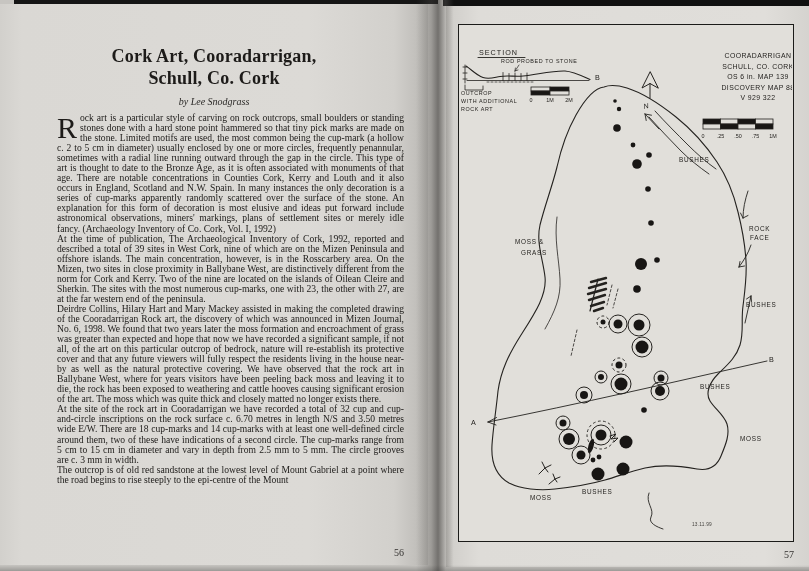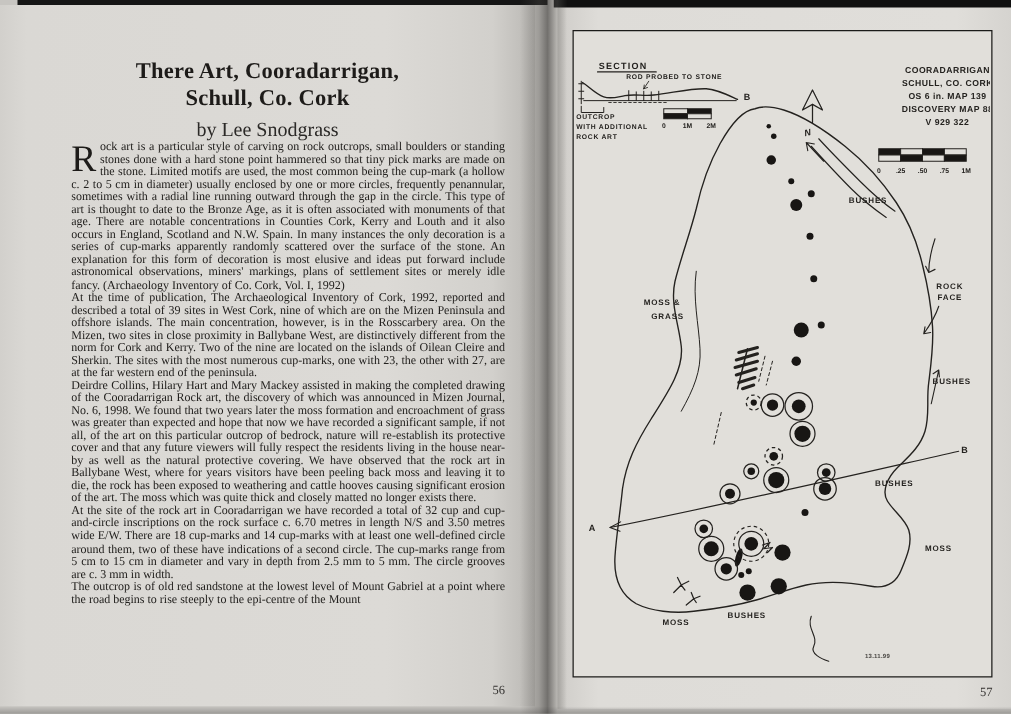--- a/index.html
+++ b/index.html
@@ -17,48 +17,48 @@
     background:linear-gradient(90deg,rgba(80,78,75,0) 0%,rgba(80,78,75,0.35) 40%,
       rgba(45,43,41,0.55) 58%,rgba(140,138,134,0.25) 78%,rgba(140,138,134,0) 100%);}
   
   .page-left{position:absolute;left:0;top:4px;width:428px;height:561px;
     background:linear-gradient(90deg,#d2d0cc 0%,#dad8d4 5%,#dcdad6 72%,#d2d0cc 92%,#b9b7b3 100%);}
   .page-right{position:absolute;left:446px;top:0;width:363px;height:567px;
     background:linear-gradient(90deg,#aeaca8 0%,#d2d0cc 2%,#dedcd8 9%,#e0deda 88%,#d5d3cf 100%);}
   
   .title{margin:42px 10px 0 10px;text-align:center;font-size:18px;font-weight:bold;
     line-height:21.5px;color:#1d1b19;letter-spacing:0.2px;}
-  .byline{margin-top:7px;text-align:center;font-size:16px;color:#2b2927;}
+  .byline{margin-top:7px;text-align:center;font-style:italic;font-size:10px;color:#2b2927;}
   .bodytext{position:absolute;left:57px;top:109px;width:347px;height:442px;overflow:hidden;
     font-size:9.6px;line-height:10.05px;text-align:justify;color:#22201e;}
   .bodytext p{margin:0;}
   .dropcap{float:left;font-size:30px;line-height:25px;padding:2px 3px 0 0;color:#1d1b19;}
   .pgnum{position:absolute;bottom:7px;text-align:right;font-size:10px;color:#33312f;}
   .pgnum-left{left:57px;width:347px;}
   .pgnum-right{left:12px;width:336px;margin-top:13px;}
   
   .map-frame{position:absolute;left:12px;top:24px;width:336px;height:518px;
-    border:1.5px solid #1b1b19;background:#e1dfda;box-sizing:border-box;font-weight:bold;}
+    border:1.5px solid #1b1b19;background:#e1dfda;box-sizing:border-box;}
   svg{display:block;}
   .ink{stroke:#24221f;fill:none;stroke-linecap:round;stroke-linejoin:round;}
   .map-label{font-family:"Liberation Sans",sans-serif;font-size:6.4px;letter-spacing:0.7px;fill:#24221f;}
   .map-point-label{font-size:7.2px;letter-spacing:0;}
   .map-small{font-size:4.8px;letter-spacing:0.2px;fill:#45433f;}
   .map-hand{font-family:"Liberation Sans",sans-serif;font-size:6px;letter-spacing:0.6px;fill:#24221f;}
   .map-sec-title{font-size:7.2px;letter-spacing:1px;}
   .map-title{font-family:"Liberation Sans",sans-serif;font-size:6.9px;letter-spacing:0.4px;
     text-anchor:middle;fill:#24221f;}
   .map-scale-label{font-family:"Liberation Sans",sans-serif;font-size:5.4px;fill:#24221f;text-anchor:middle;}
 </style>
 </head>
 <body>
 
 <div class="page-left">
   <div class="title">
-    <span>There Art, Cooradarrigan,</span><br>
+    <span>Cork Art, Cooradarrigan,</span><br>
     <span>Schull, Co. Cork</span>
   </div>
   <div class="byline">by Lee Snodgrass</div>
   <div class="bodytext">
     <p><span class="dropcap">R</span><span>ock art is a particular style of carving on rock outcrops, small boulders or standing stones done with a hard stone point hammered so that tiny pick marks are made on the stone.  Limited motifs are used, the most common being the cup-mark (a hollow c. 2 to 5 cm in diameter) usually enclosed by one or more circles, frequently penannular, sometimes with a radial line running outward through the gap in the circle.  This type of art is thought to date to the Bronze Age, as it is often associated with monuments of that age.  There are notable concentrations in Counties Cork, Kerry and Louth and it also occurs in England, Scotland and N.W. Spain.  In many instances the only decoration is a series of cup-marks apparently randomly scattered over the surface of the stone.  An explanation for this form of decoration is most elusive and ideas put forward include astronomical observations, miners' markings, plans of settlement sites or merely idle fancy.  (Archaeology Inventory of Co. Cork, Vol. I, 1992)</span></p>
     <p>At the time of publication, The Archaeological Inventory of Cork, 1992, reported and described a total of 39 sites in West Cork, nine of which are on the Mizen Peninsula and offshore islands.  The main concentration, however, is in the Rosscarbery area.  On the Mizen, two sites in close proximity in Ballybane West, are distinctively different from the norm for Cork and Kerry. Two of the nine are located on the islands of Oilean Cleire and Sherkin.  The sites with the most numerous cup-marks, one with 23, the other with 27, are at the far western end of the peninsula.</p>
     <p>Deirdre Collins, Hilary Hart and Mary Mackey assisted in making the completed drawing of the Cooradarrigan Rock art, the discovery of which was announced in Mizen Journal, No. 6, 1998.  We found that two years later the moss formation and encroachment of grass was greater than expected and hope that now we have recorded a significant sample, if not all, of the art on this particular outcrop of bedrock, nature will re-establish its protective cover and that any future viewers will fully respect the residents living in the house near-by as well as the natural protective covering.  We have observed that the rock art in Ballybane West, where for years visitors have been peeling back moss and leaving it to die, the rock has been exposed to weathering and cattle hooves causing significant erosion of the art.  The moss which was quite thick and closely matted no longer exists there.</p>
     <p>At the site of the rock art in Cooradarrigan we have recorded a total of 32 cup and cup-and-circle inscriptions on the rock surface c. 6.70 metres in length N/S and 3.50 metres wide E/W.  There are 18 cup-marks and 14 cup-marks with at least one well-defined circle around them, two of these have indications of a second circle.  The cup-marks range from 5 cm to 15 cm in diameter and vary in depth from 2.5 mm to 5 mm.  The circle grooves are c. 3 mm in width.</p>
     <p>The outcrop is of old red sandstone at the lowest level of Mount Gabriel at a point where the road begins to rise steeply to the epi-centre of the Mount</p>
   </div>

